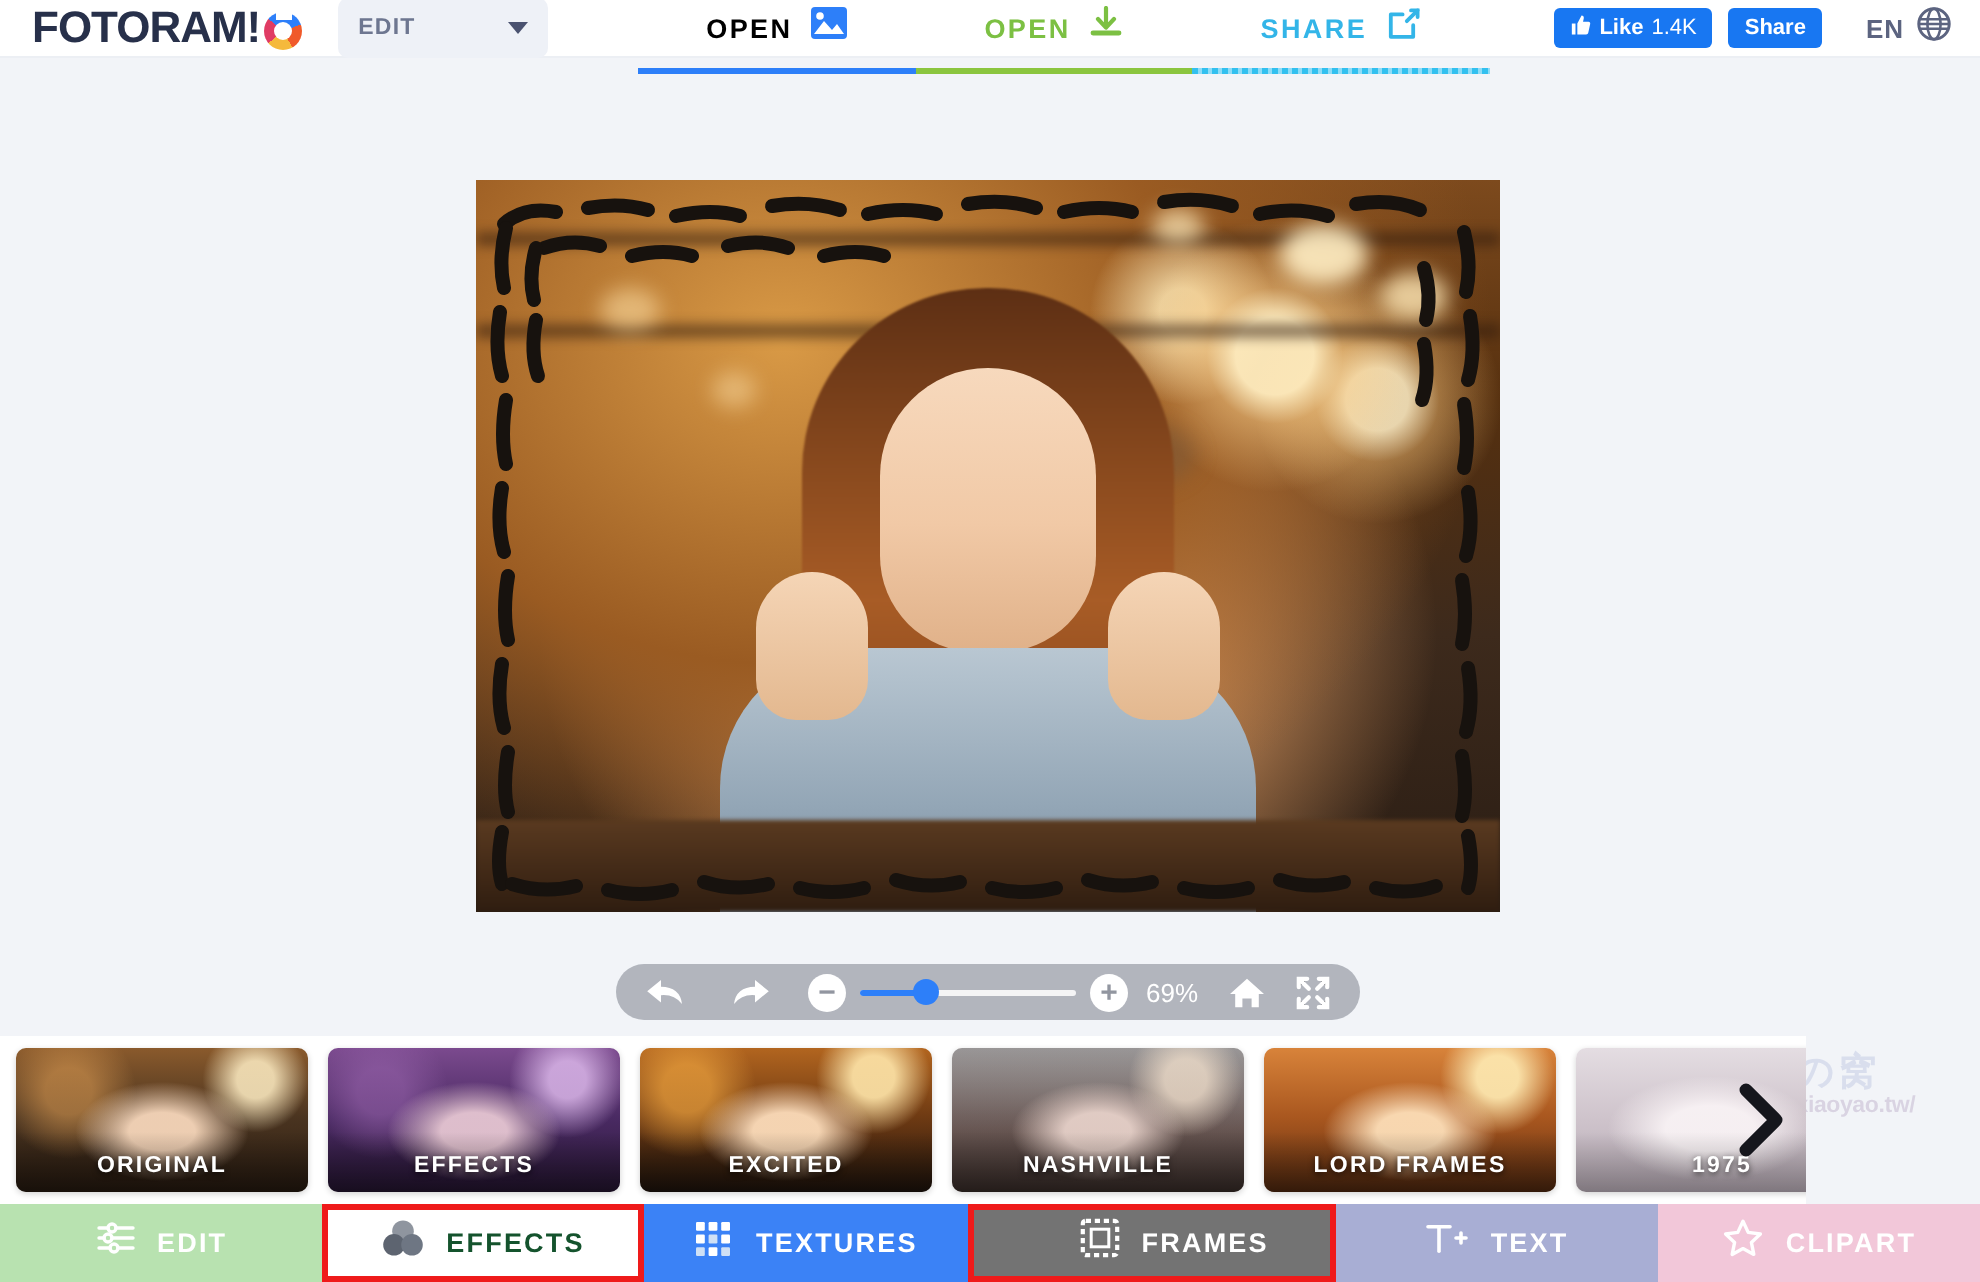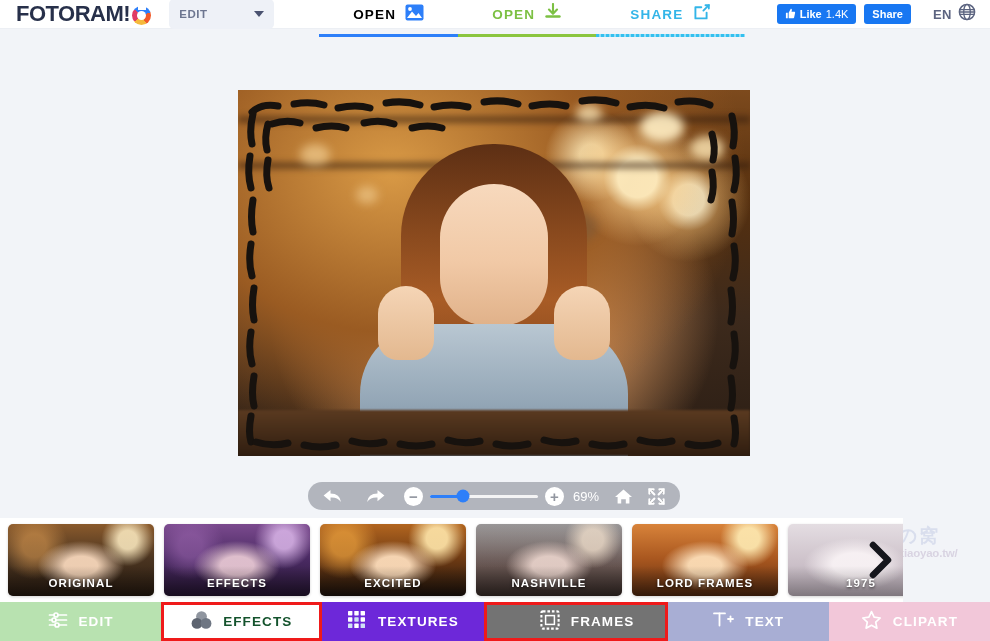--- a/index.html
+++ b/index.html
@@ -182,21 +182,21 @@
   
   .bottom-nav { position: absolute; left: 0; bottom: 0; width: 990px; height: 39px; display: flex; }
   .bn {
     flex: 1; display: flex; align-items: center; justify-content: center; gap: 11px;
     cursor: pointer; position: relative;
   }
   .bn .lbl { font-size: 13.5px; font-weight: bold; letter-spacing: 1.1px; color: #ffffff; }
   .bn-edit { background: #b8e2b0; }
   .bn-effects { background: #ffffff; }
   .bn-effects .lbl { color: #14532d; }
-  .bn-textures { background: #6d28d9; gap: 12px; }
+  .bn-textures { background: #3b82f6; gap: 12px; }
   .bn-frames { background: #737373; padding-left: 23px; }
   .bn-text { background: #a8aed4; }
   .bn-clipart { background: #f2c7d9; }
   .redbox { position: absolute; inset: 0; border: 3px solid #ef1a1a; pointer-events: none; }
 
   .i { display: block; }
 </style>
 </head>
 <body>
 

